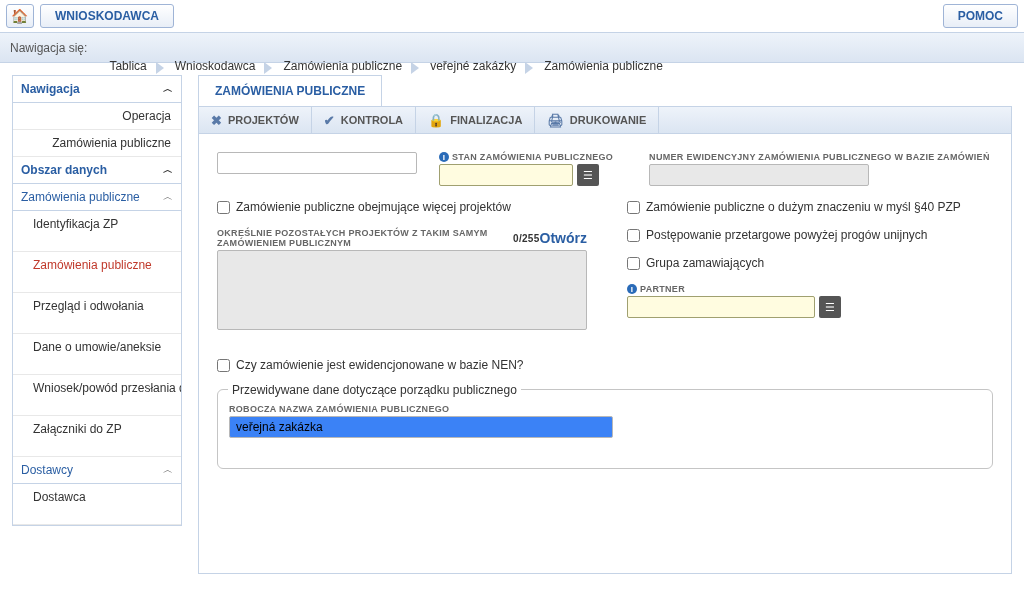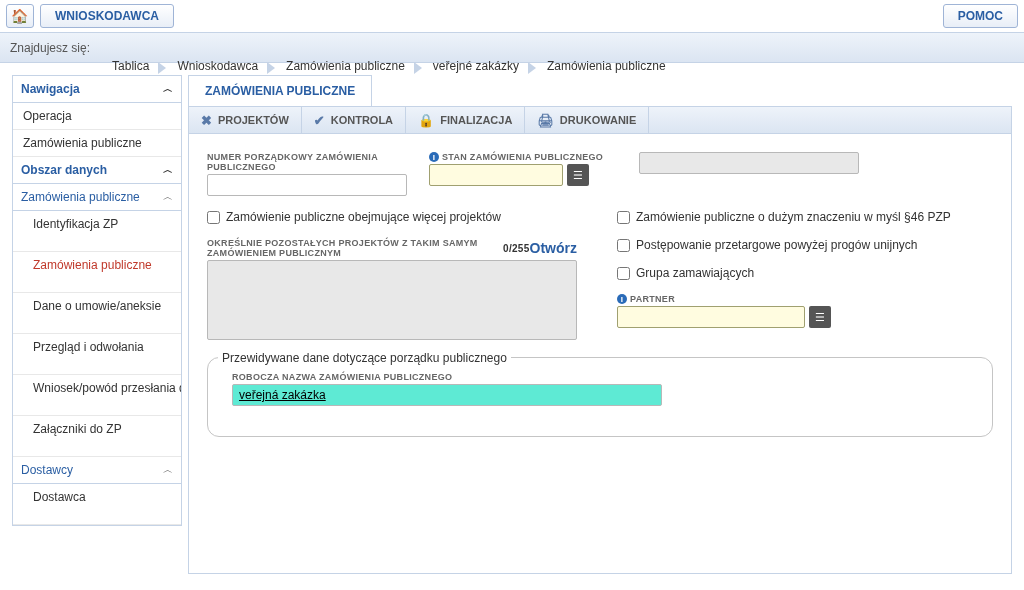--- a/index.html
+++ b/index.html
@@ -70,21 +70,21 @@
       right: -1px;
       top: 3px;
       width: 0; height: 0;
       border-top: 6px solid transparent;
       border-bottom: 6px solid transparent;
       border-left: 8px solid #c5d3e6;
     }
     
     .layout {
       display: flex;
-      gap: 6px;
+      gap: 16px;
       padding: 12px;
       align-items: flex-start;
     }
     .sidebar {
       width: 170px;
       border: 1px solid #c5d3e6;
     }
     .side-section {
       padding: 6px 8px;
       font-weight: bold;
@@ -100,20 +100,21 @@
       font-size: 10px;
       color: #333;
     }
     .side-item {
       padding: 6px 10px;
       border-bottom: 1px solid #e8e8e8;
       cursor: pointer;
       font-size: 12px;
       color: #333;
       background: #fff;
+      text-align: right;
     }
     .side-subitem {
       padding: 6px 10px 20px 20px;
       border-bottom: 1px solid #e8e8e8;
       cursor: pointer;
       font-size: 12px;
       color: #333;
       white-space: nowrap;
       overflow: hidden;
     }
@@ -233,51 +234,51 @@
       background: #e8e8e8;
       height: 80px;
       width: 100%;
       resize: none;
       padding: 4px 6px;
       font-size: 12px;
     }
     .top-fields { display: flex; gap: 12px; margin-bottom: 14px; }
     .fieldset {
       border: 1px solid #c5c5c5;
-      border-radius: 12px;
-      padding: 14px 24px 30px;
+      border-radius: 6px;
+      padding: 14px 11px 30px;
       margin-top: 17px;
       position: relative;
     }
     .fieldset-legend {
       position: absolute;
       top: -7px;
       left: 10px;
       background: #fff;
       padding: 0 4px;
       font-size: 12px;
       color: #333;
     }
-    .fieldset .text-input { width: 430px; background: #5eead4; text-decoration: underline; }
+    .fieldset .text-input { width: 384px; background: #3b82f6; }
   </style>
 </head>
 <body>
 
 <div class="topbar">
   <div class="topbar-left">
     <div class="icon-btn">
       <span class="home-shape">🏠</span>
     </div>
     <div class="top-btn">WNIOSKODAWCA</div>
   </div>
   <div class="top-btn">POMOC</div>
 </div>
 
 <div class="breadcrumb">
-  <span class="bc-label">Znajdujesz się:</span>
+  <span class="bc-label">Nawigacja się:</span>
   <span class="bc-item">Tablica</span>
   <span class="bc-item">Wnioskodawca</span>
   <span class="bc-item">Zamówienia publiczne</span>
   <span class="bc-item">veřejné zakázky</span>
   <span class="bc-item">Zamówienia publiczne</span>
 </div>
 
 <div class="layout">
 
   <div class="sidebar">
@@ -290,22 +291,22 @@
     <div class="side-section">
       <span>Obszar danych</span>
       <span class="chevron">︿</span>
     </div>
     <div class="side-section sub">
       <span>Zamówienia publiczne</span>
       <span class="chevron">︿</span>
     </div>
     <div class="side-subitem">Identyfikacja ZP</div>
     <div class="side-subitem active">Zamówienia publiczne</div>
+    <div class="side-subitem">Przegląd i odwołania</div>
     <div class="side-subitem">Dane o umowie/aneksie</div>
-    <div class="side-subitem">Przegląd i odwołania</div>
     <div class="side-subitem">Wniosek/powód przesłania do UOł</div>
     <div class="side-subitem">Załączniki do ZP</div>
     <div class="side-section sub">
       <span>Dostawcy</span>
       <span class="chevron">︿</span>
     </div>
     <div class="side-subitem">Dostawca</div>
   </div>
 
   <div class="main">
@@ -326,36 +327,36 @@
       </div>
       <div class="tool-item">
         <span class="tool-icon">🖨</span>
         <span>DRUKOWANIE</span>
       </div>
     </div>
 
     <div class="content-form">
       <div class="top-fields">
         <div class="field" style="width:210px">
-          <span class="field-label">NUMER PORZĄDKOWY ZAMÓWIENIA PUBLICZNEGO</span>
           <input class="text-input" style="width: 200px;">
         </div>
         <div class="field">
           <span class="field-label">
             <span class="info-i">i</span>
             <span>STAN ZAMÓWIENIA PUBLICZNEGO</span>
           </span>
           <div class="input-row">
             <input class="text-input required" style="width: 134px;">
             <button class="lookup-btn">
               <span>☰</span>
             </button>
           </div>
         </div>
         <div class="field" style="margin-left:24px">
+          <span class="field-label">NUMER EWIDENCYJNY ZAMÓWIENIA PUBLICZNEGO W BAZIE ZAMÓWIEŃ</span>
           <input class="text-input readonly wide" readonly="" style="">
         </div>
       </div>
 
       <div class="row">
         <div class="col" style="flex:0 0 370px">
           <label class="checkbox-row">
             <input type="checkbox" style="">
             <span>Zamówienie publiczne obejmujące więcej projektów</span>
           </label>
@@ -364,26 +365,30 @@
             <div class="field-top">
               <span class="field-label" style="flex:1">
                 <span>OKREŚLNIE POZOSTAŁYCH PROJEKTÓW Z TAKIM SAMYM ZAMÓWIENIEM PUBLICZNYM</span>
                 <span class="pos">0/255</span>
               </span>
               <span class="link-open">Otwórz</span>
             </div>
             <textarea class="textarea" readonly="" style=""></textarea>
           </div>
 
+          <label class="checkbox-row" style="margin-top:14px">
+            <input type="checkbox" style="">
+            <span>Czy zamówienie jest ewidencjonowane w bazie NEN?</span>
+          </label>
         </div>
 
         <div class="col">
           <label class="checkbox-row">
             <input type="checkbox" style="">
-            <span>Zamówienie publiczne o dużym znaczeniu w myśl §46 PZP</span>
+            <span>Zamówienie publiczne o dużym znaczeniu w myśl §40 PZP</span>
           </label>
           <label class="checkbox-row">
             <input type="checkbox" style="">
             <span>Postępowanie przetargowe powyżej progów unijnych</span>
           </label>
           <label class="checkbox-row">
             <input type="checkbox" style="">
             <span>Grupa zamawiających</span>
           </label>
 

